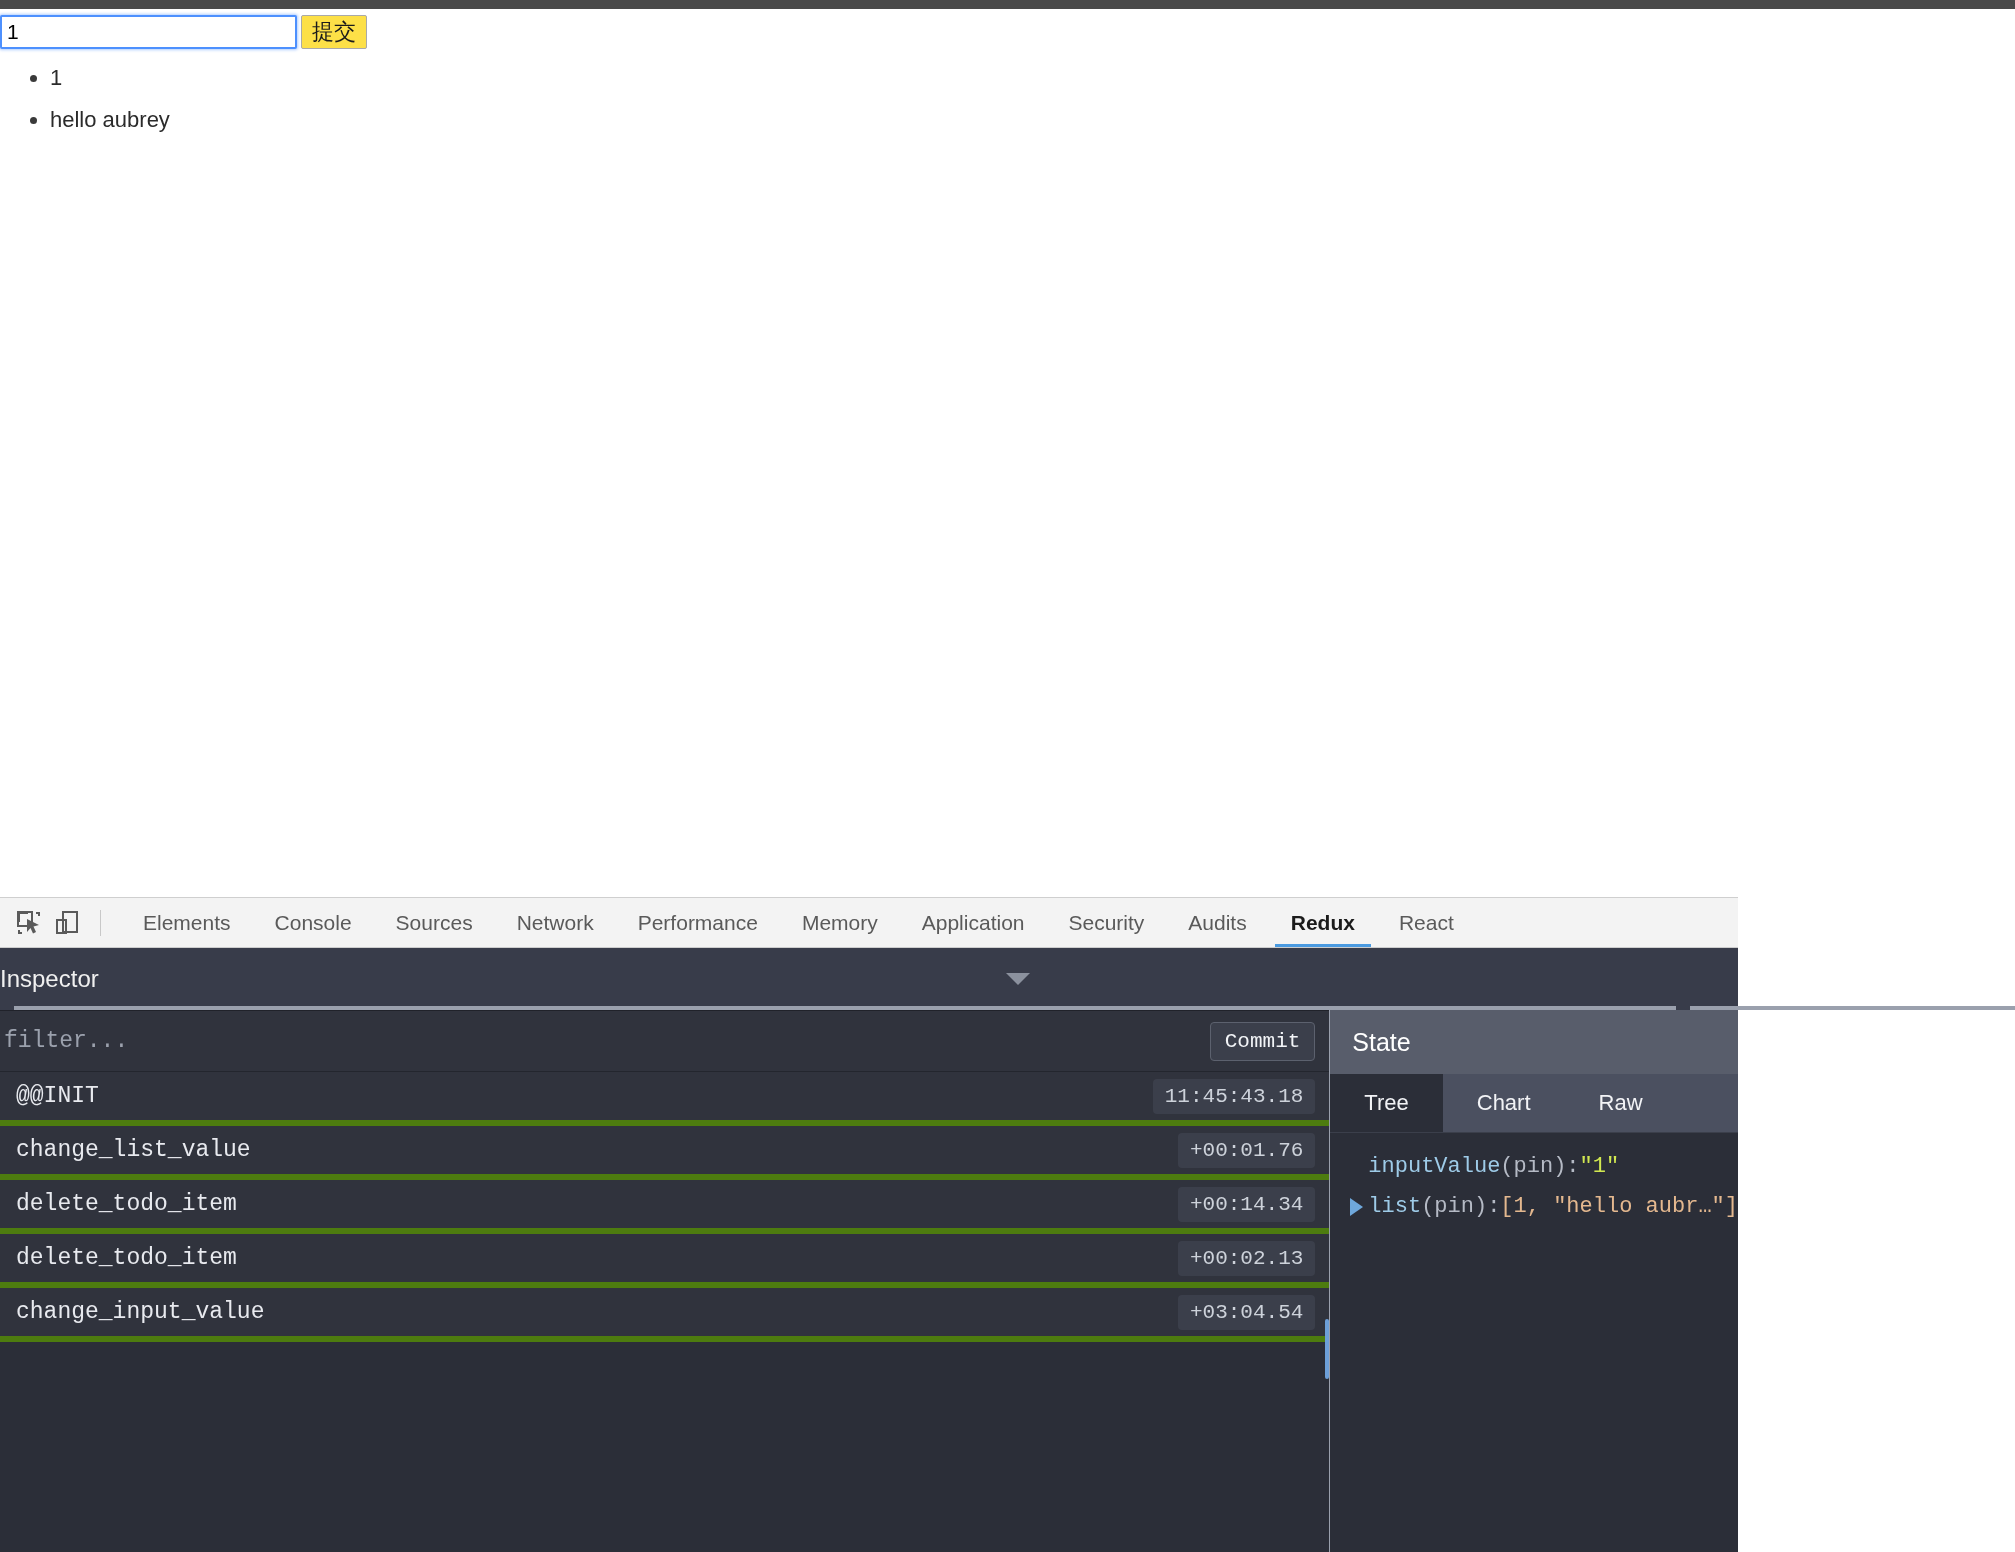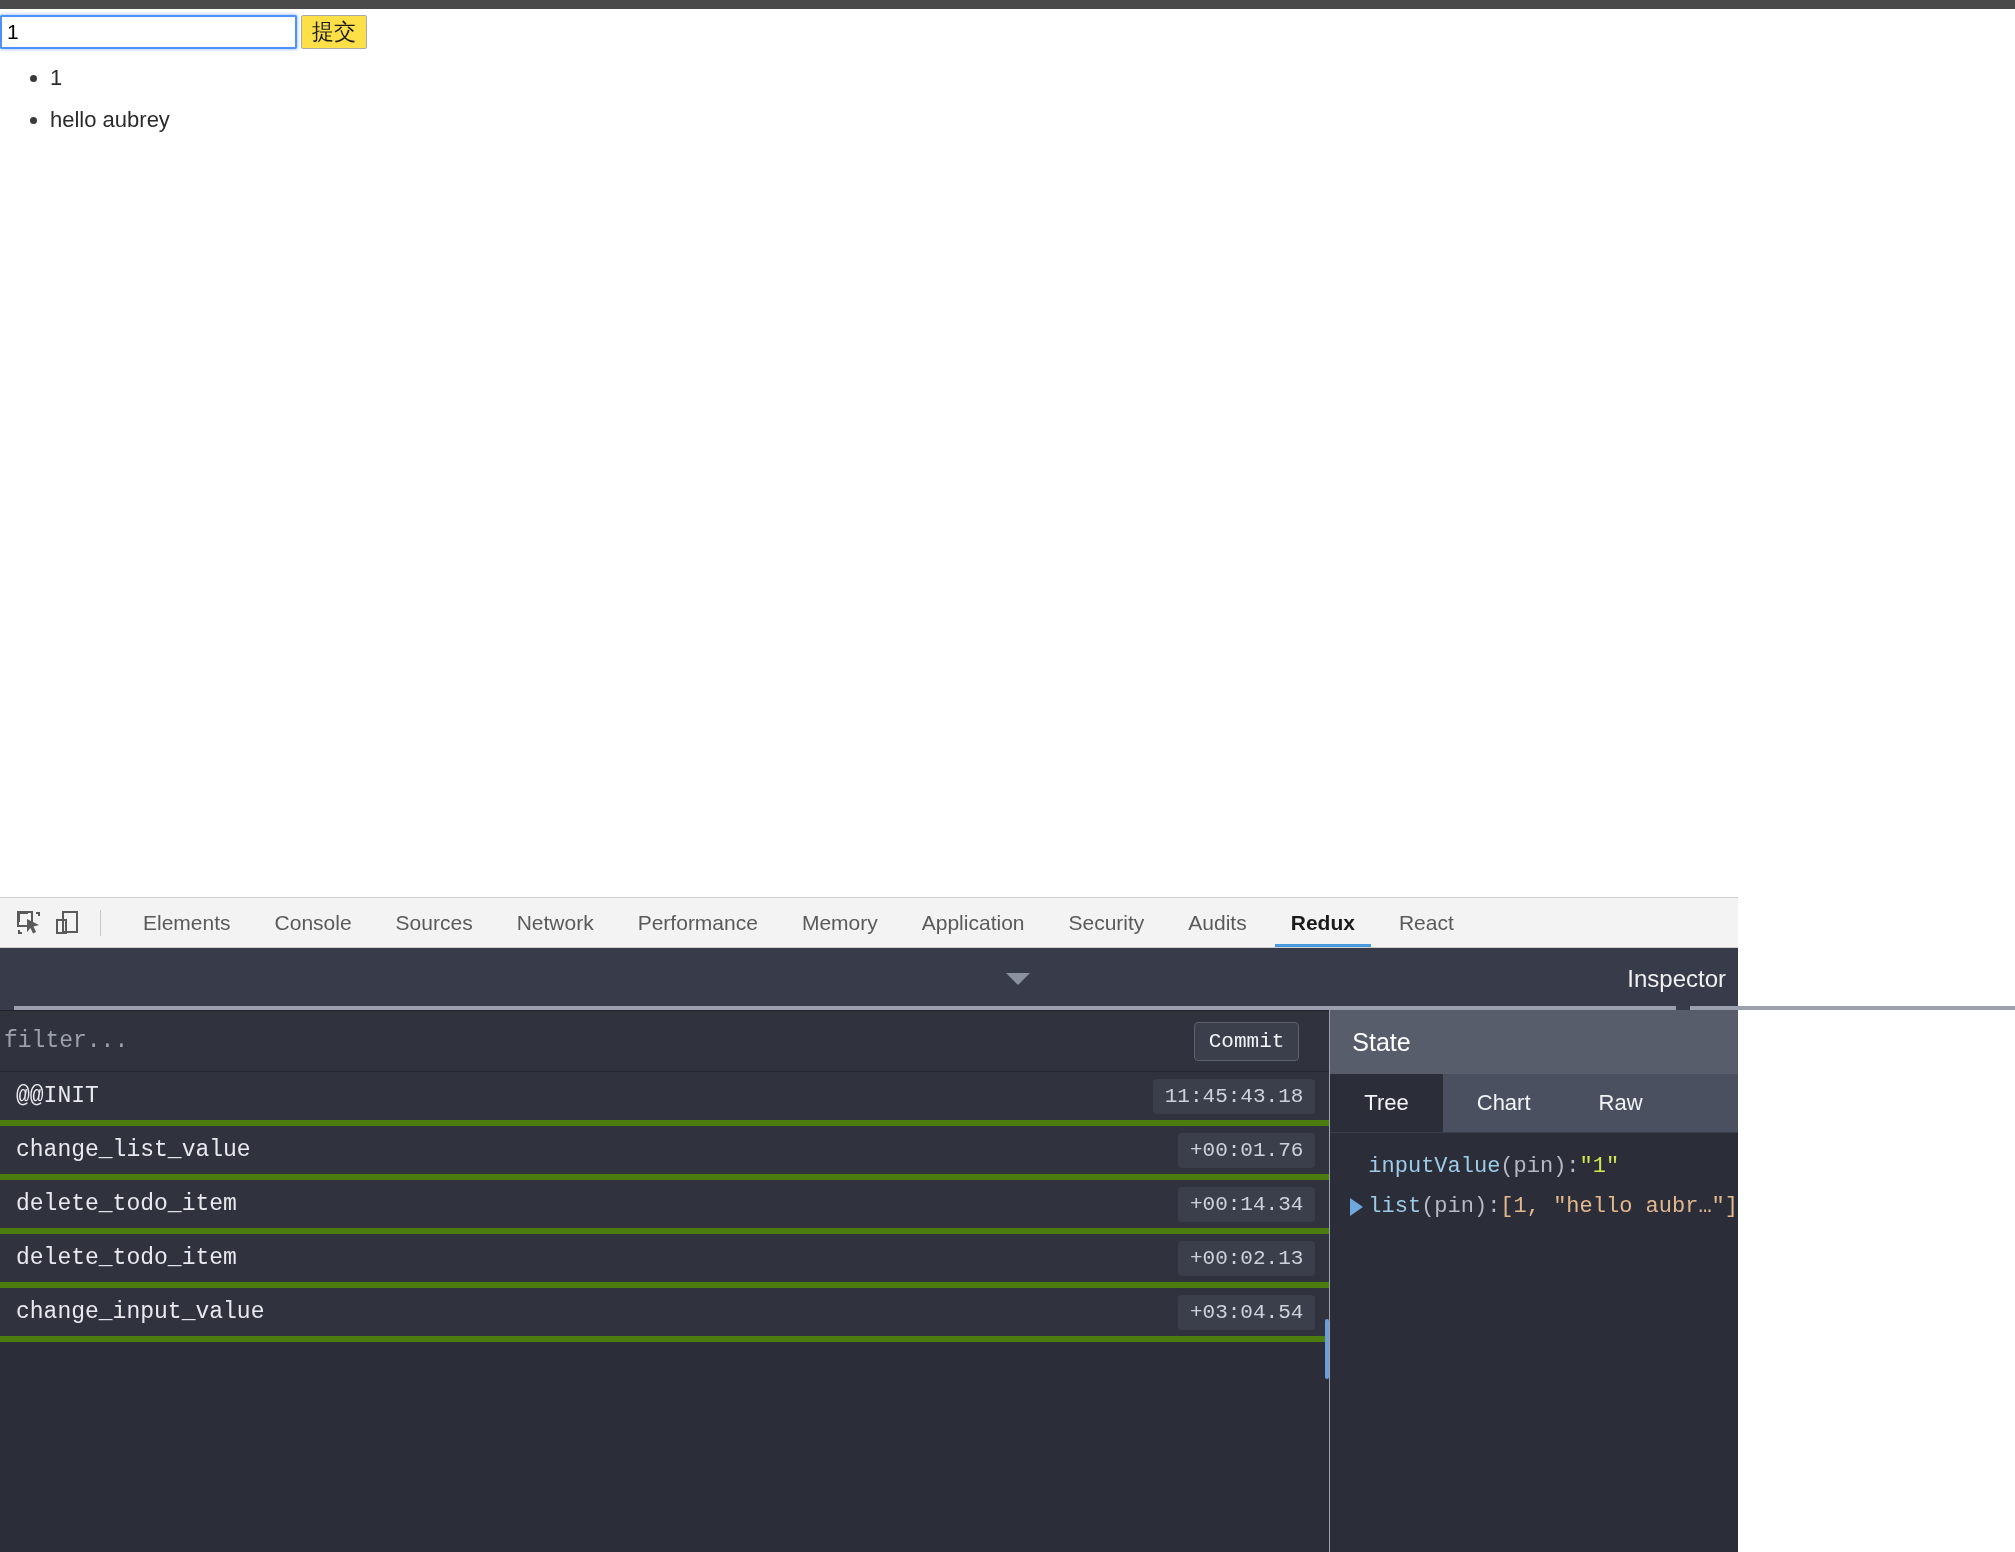--- a/index.html
+++ b/index.html
@@ -150,21 +150,21 @@
   
   .inspector-header {
     position: relative;
     height: 62px;
     background: #383c4a;
   }
   .inspector-title {
     position: absolute;
     left: 0; right: 12px; top: 0;
     line-height: 62px;
-    text-align: right;
+    text-align: left;
     color: #f0f0f0;
     font-size: 24px;
   }
   .inspector-caret {
     position: absolute;
     right: 0; top: 0;
     width: 732px;
     height: 62px;
     display: flex;
     align-items: center;
@@ -229,21 +229,21 @@
     background: transparent;
     border: none;
     outline: none;
     font-family: "Liberation Mono", monospace;
     font-size: 23px;
     color: #fdba74;
     padding-left: 4px;
   }
   .filter-input::placeholder { color: #9ba1ad; }
   .commit-btn {
-    margin-right: 30px;
+    margin-right: 14px;
     font-family: "Liberation Mono", monospace;
     font-size: 21px;
     color: #f2f4f7;
     background: #3b3f4b;
     border: 1px solid #5c616e;
     border-radius: 4px;
     padding: 7px 14px;
     cursor: pointer;
   }
 

